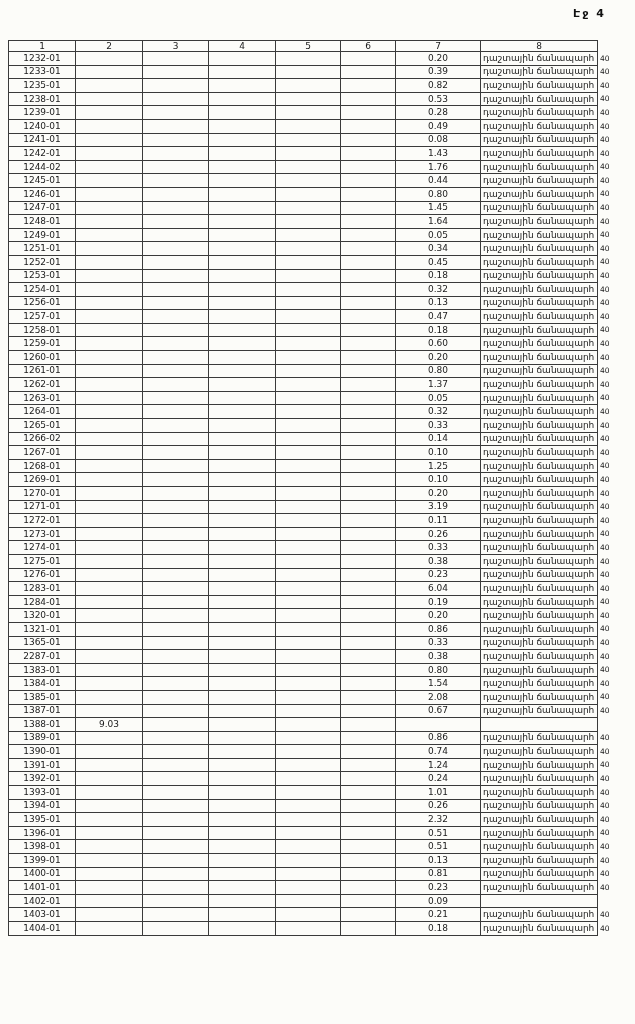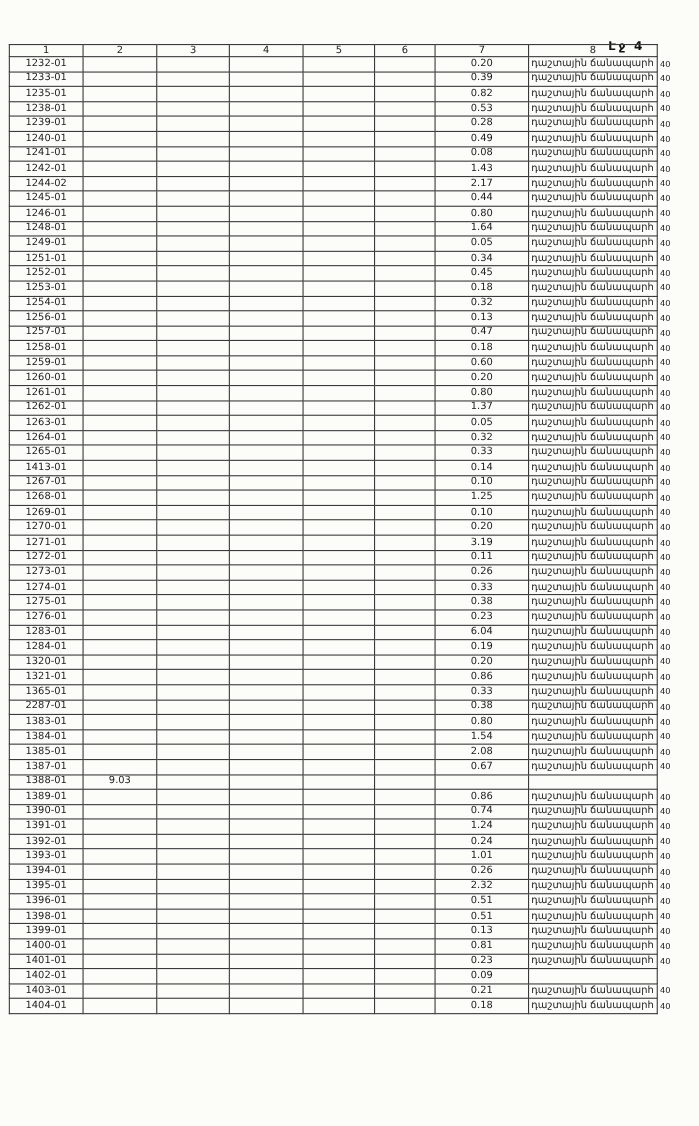--- a/index.html
+++ b/index.html
@@ -9,26 +9,25 @@
     height: 1024px;
     position: relative;
     overflow: hidden;
     background: #fcfcf9;
     font-family: "DejaVu Sans", sans-serif;
     color: #161616;
   }
   .page-label {
     position: absolute;
     top: 7px;
-    right: 49px;
+    right: 29px;
     font-size: 11px;
     font-weight: bold;
     letter-spacing: 2px;
     color: #111;
-    margin-top: 28px;
   }
   table.scan-table {
     position: absolute;
     top: 40px;
     left: 8px;
     border-collapse: collapse;
     table-layout: fixed;
     font-size: 9px;
   }
   table.scan-table td {
@@ -171,21 +170,21 @@
           <td class="c8">դաշտային ճանապարհ</td>
           <td class="mcol">40</td>
         </tr>
         <tr>
           <td class="c1">1244-02</td>
           <td class="c2"></td>
           <td class="c3"></td>
           <td class="c4"></td>
           <td class="c5"></td>
           <td class="c6"></td>
-          <td class="c7">2.17</td>
+          <td class="c7">1.76</td>
           <td class="c8">դաշտային ճանապարհ</td>
           <td class="mcol">40</td>
         </tr>
         <tr>
           <td class="c1">1245-01</td>
           <td class="c2"></td>
           <td class="c3"></td>
           <td class="c4"></td>
           <td class="c5"></td>
           <td class="c6"></td>
@@ -198,20 +197,31 @@
           <td class="c2"></td>
           <td class="c3"></td>
           <td class="c4"></td>
           <td class="c5"></td>
           <td class="c6"></td>
           <td class="c7">0.80</td>
           <td class="c8">դաշտային ճանապարհ</td>
           <td class="mcol">40</td>
         </tr>
         <tr>
+          <td class="c1">1247-01</td>
+          <td class="c2"></td>
+          <td class="c3"></td>
+          <td class="c4"></td>
+          <td class="c5"></td>
+          <td class="c6"></td>
+          <td class="c7">1.45</td>
+          <td class="c8">դաշտային ճանապարհ</td>
+          <td class="mcol">40</td>
+        </tr>
+        <tr>
           <td class="c1">1248-01</td>
           <td class="c2"></td>
           <td class="c3"></td>
           <td class="c4"></td>
           <td class="c5"></td>
           <td class="c6"></td>
           <td class="c7">1.64</td>
           <td class="c8">դաշտային ճանապարհ</td>
           <td class="mcol">40</td>
         </tr>
@@ -374,21 +384,21 @@
           <td class="c2"></td>
           <td class="c3"></td>
           <td class="c4"></td>
           <td class="c5"></td>
           <td class="c6"></td>
           <td class="c7">0.33</td>
           <td class="c8">դաշտային ճանապարհ</td>
           <td class="mcol">40</td>
         </tr>
         <tr>
-          <td class="c1">1413-01</td>
+          <td class="c1">1266-02</td>
           <td class="c2"></td>
           <td class="c3"></td>
           <td class="c4"></td>
           <td class="c5"></td>
           <td class="c6"></td>
           <td class="c7">0.14</td>
           <td class="c8">դաշտային ճանապարհ</td>
           <td class="mcol">40</td>
         </tr>
         <tr>

